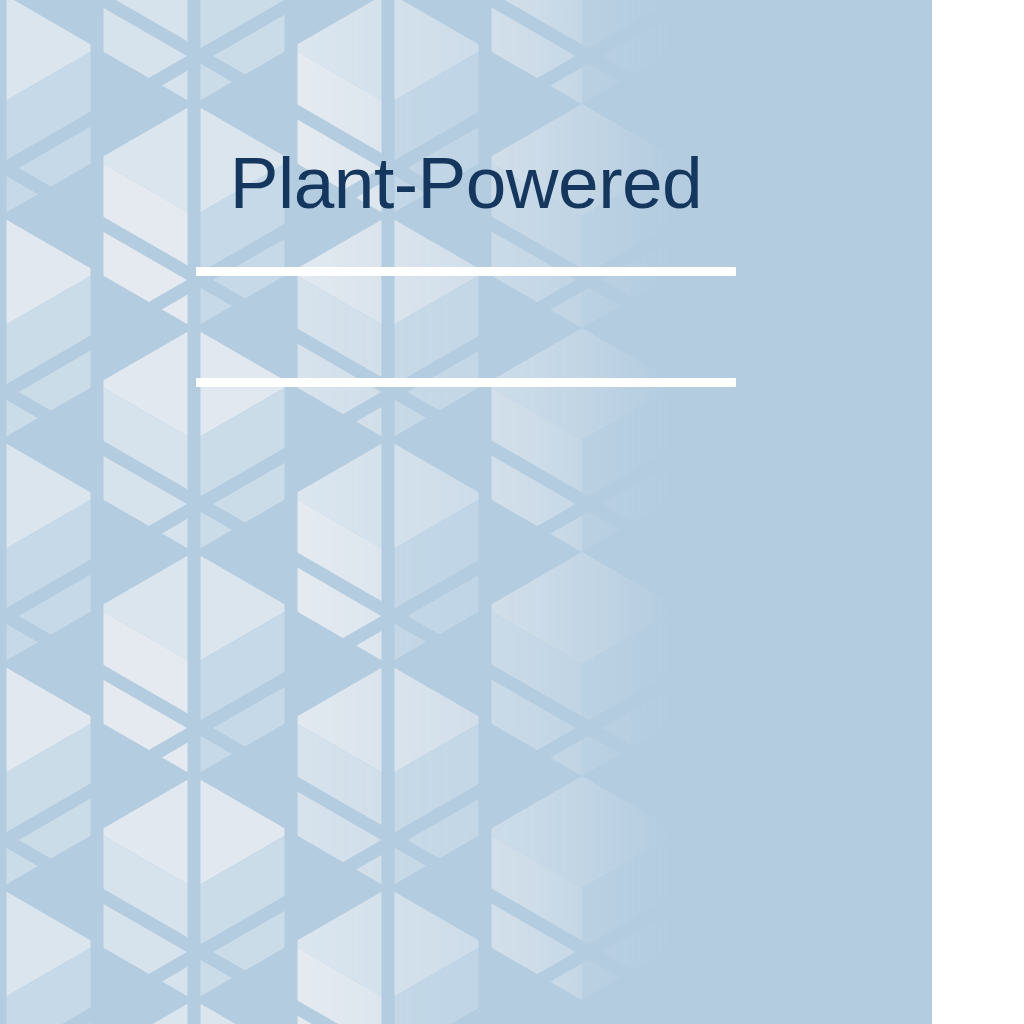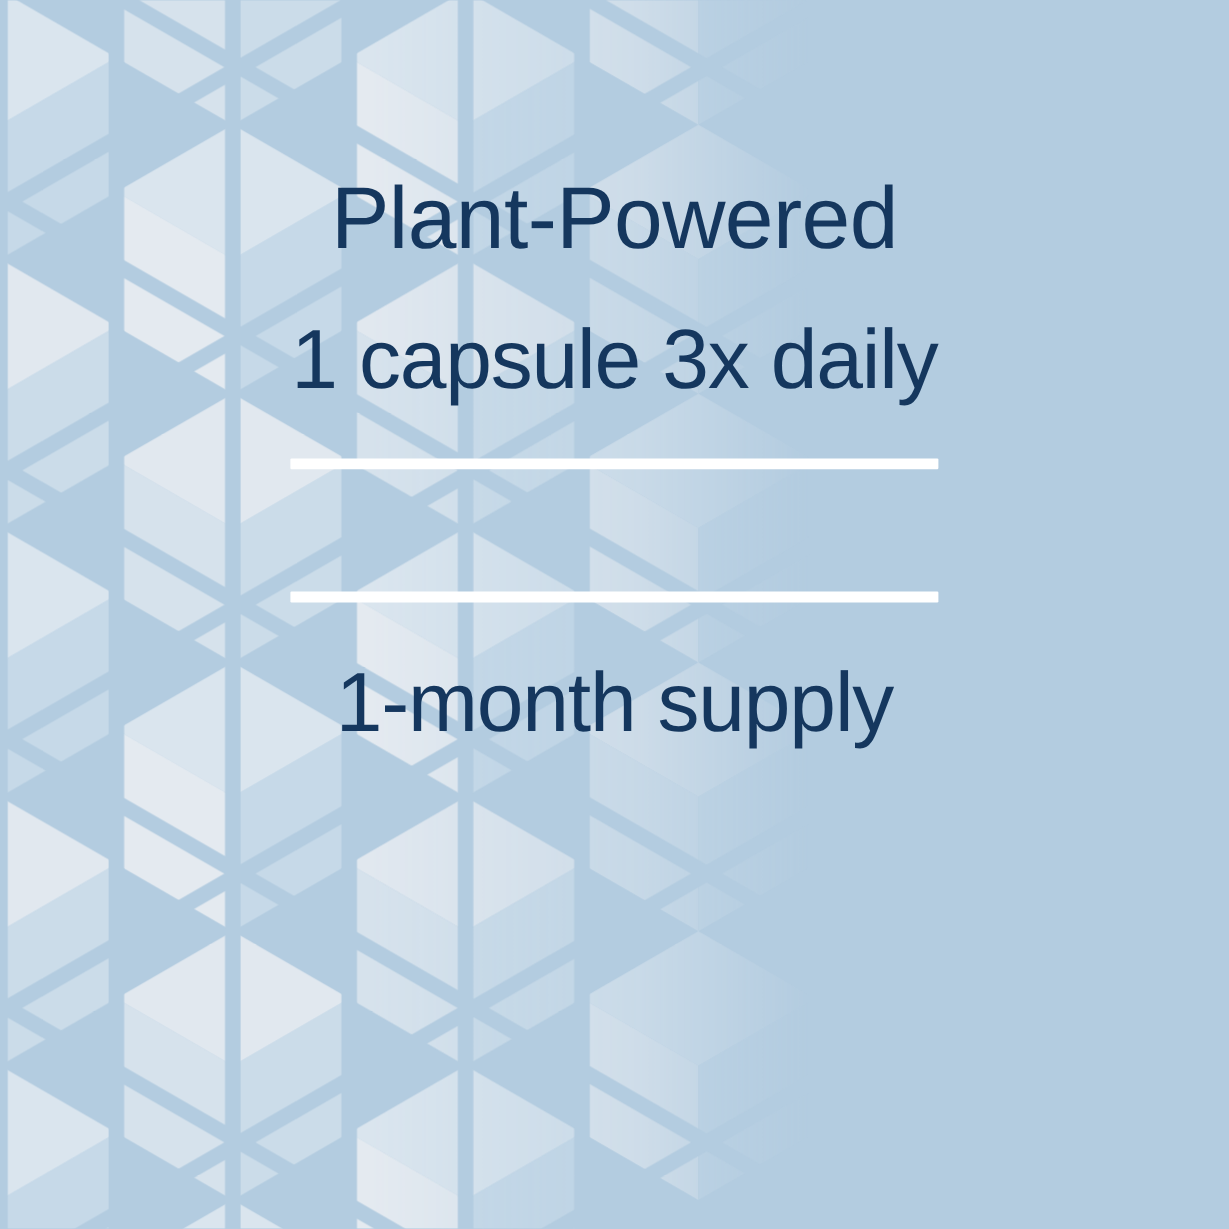--- a/index.html
+++ b/index.html
@@ -3,21 +3,21 @@
 <meta charset="utf-8">
 <title>Plant-Powered Protection</title>
 <style>
   html, body {
     margin: 0;
     padding: 0;
     background: #ffffff;
   }
   #panel {
     position: relative;
-    width: 1024px;
+    width: 932px;
     height: 1024px;
     overflow: hidden;
     background: #b3cce0;
     font-family: "Liberation Sans", "DejaVu Sans", sans-serif;
     -webkit-font-smoothing: antialiased;
   }
   
   #bg-pattern {
     position: absolute;
     inset: 0;
@@ -180,27 +180,25 @@
         <use href="#cube-cell-alt" x="582" y="888"></use>
       </g>
     </g>
   </svg>
 
   <div id="content">
 
     <div class="eyebrow">Plant-Powered</div>
 
 
-    <div class="fact" id="fact-1">1 capsule 3x daily</div>
 
     <div class="divider" id="divider-1"></div>
 
     <div class="spacer-a"></div>
 
 
     <div class="divider" id="divider-2"></div>
 
     <div class="spacer-b"></div>
 
-    <div class="fact" id="fact-3">1-month supply</div>
 
   </div>
 </div>
 
 </body></html>

